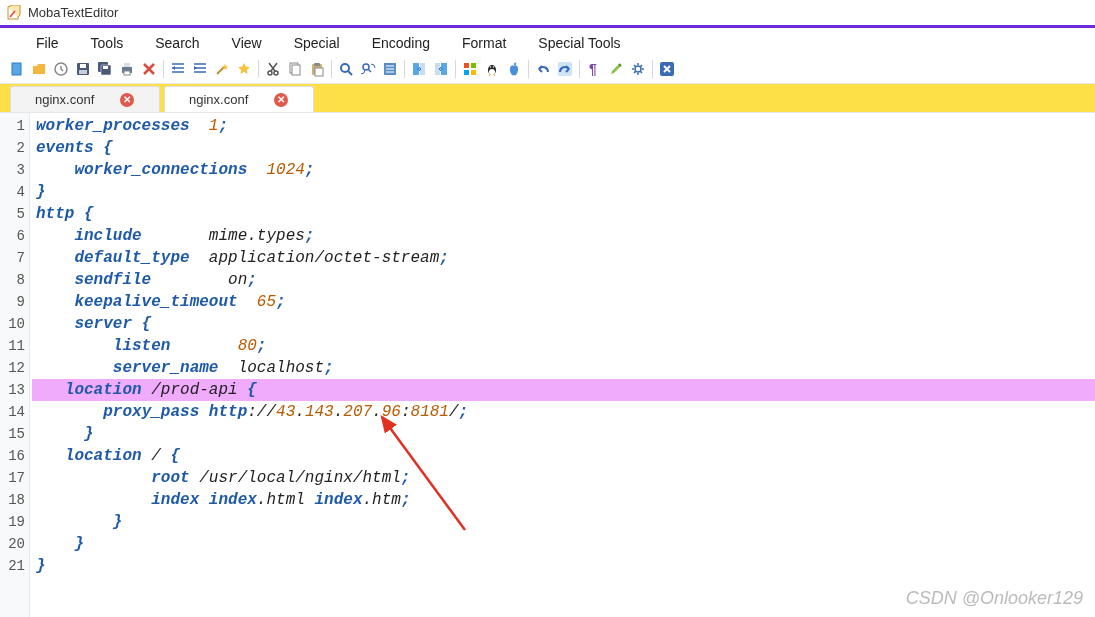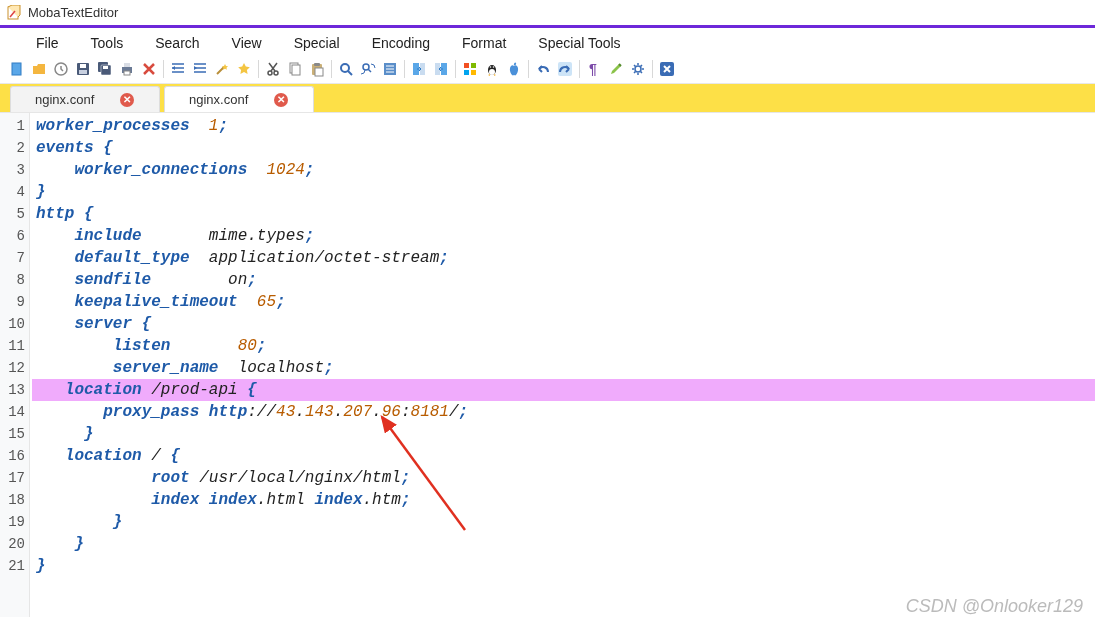--- a/index.html
+++ b/index.html
@@ -18,21 +18,21 @@
 .tab .close { margin-left: 26px; width: 14px; height: 14px; border-radius: 50%; background: #e05a4c; color: #fff; display: flex; align-items: center; justify-content: center; font-size: 10px; font-weight: bold; cursor: pointer; line-height: 1; }
 .editor { display: flex; height: calc(617px - 28px - 26px - 30px - 28px); font-family: Consolas, "Courier New", monospace; font-size: 16px; line-height: 22px; }
 .gutter { width: 30px; background: #f8f9fa; color: #555; text-align: right; padding: 2px 4px 0 0; border-right: 1px solid #e6e6e6; user-select: none; }
 .gutter div { height: 22px; font-size: 14px; }
 .code { flex: 1; padding: 2px 0 0 2px; white-space: pre; color: #222; position: relative; font-style: italic; }
 .code .line { height: 22px; padding-left: 4px; }
 .code .line.hl { background: #f0abfc; }
 .kw { color: #1e5aa8; font-weight: bold; }
 .pn { color: #1e5aa8; font-weight: bold; }
 .num { color: #b85c00; }
-.watermark { position: absolute; right: 12px; bottom: 0; color: #bbb; font-style: italic; font-size: 18px; font-family: "Segoe UI", sans-serif; pointer-events:none; }
+.watermark { position: absolute; right: 12px; bottom: 8px; color: #bbb; font-style: italic; font-size: 18px; font-family: "Segoe UI", sans-serif; pointer-events:none; }
 .arrow-svg { position: absolute; pointer-events:none; }
 .sep-line { border-top: 1px solid #e6e6e6; }
 </style>
 </head>
 <body>
 
 <div class="titlebar">
   <svg class="app-icon" viewBox="0 0 16 16">
       <rect x="2" y="2" width="10" height="12" fill="#fff" stroke="#c9902a"></rect>
       <path d="M2 2 L6 0 L14 0 L14 10 L12 12" fill="#ffe8b3" stroke="#c9902a"></path>

